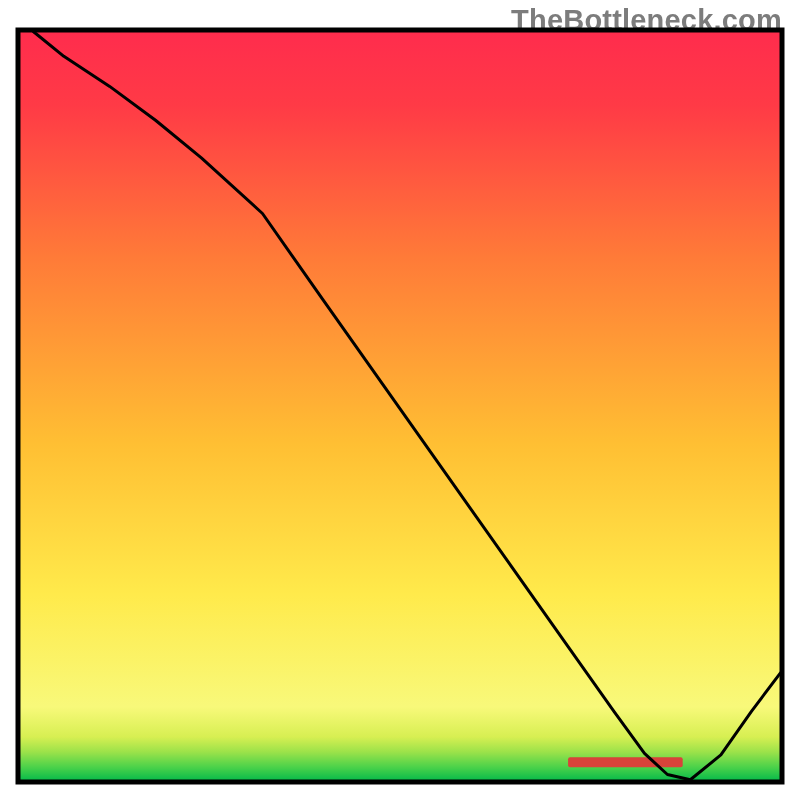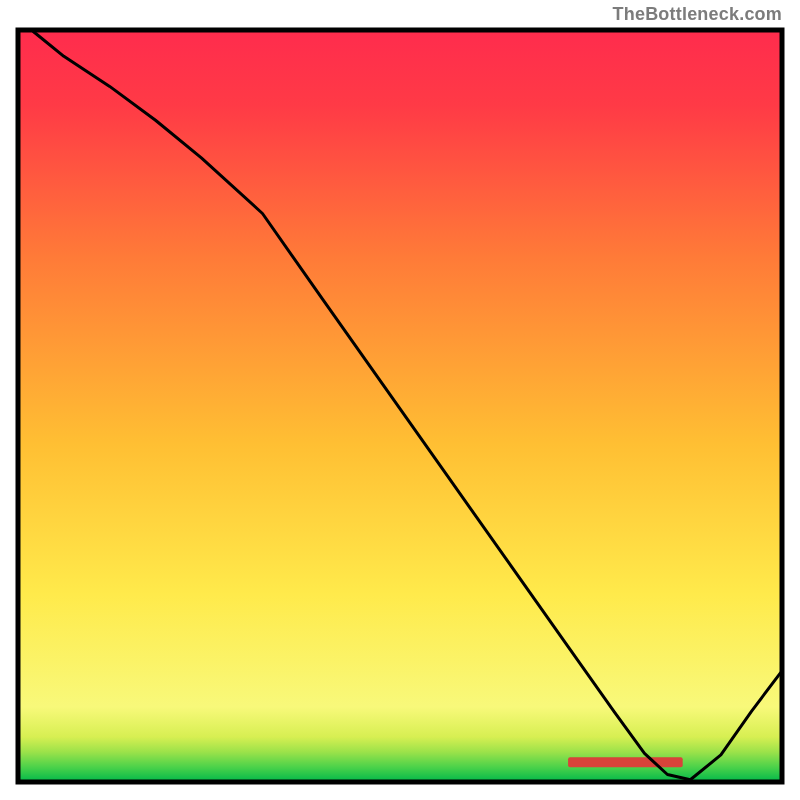--- a/index.html
+++ b/index.html
@@ -14,21 +14,21 @@
   .stage {
     position: relative;
     width: 800px;
     height: 800px;
   }
   .watermark {
     position: absolute;
     top: 4px;
     right: 18px;
     color: #7c7c7c;
-    font-size: 18px;
+    font-size: 29px;
     font-weight: 600;
     letter-spacing: 0.2px;
     font-family: "Segoe UI", Arial, Helvetica, sans-serif;
   }
   svg {
     position: absolute;
     top: 0;
     left: 0;
   }
 </style>

